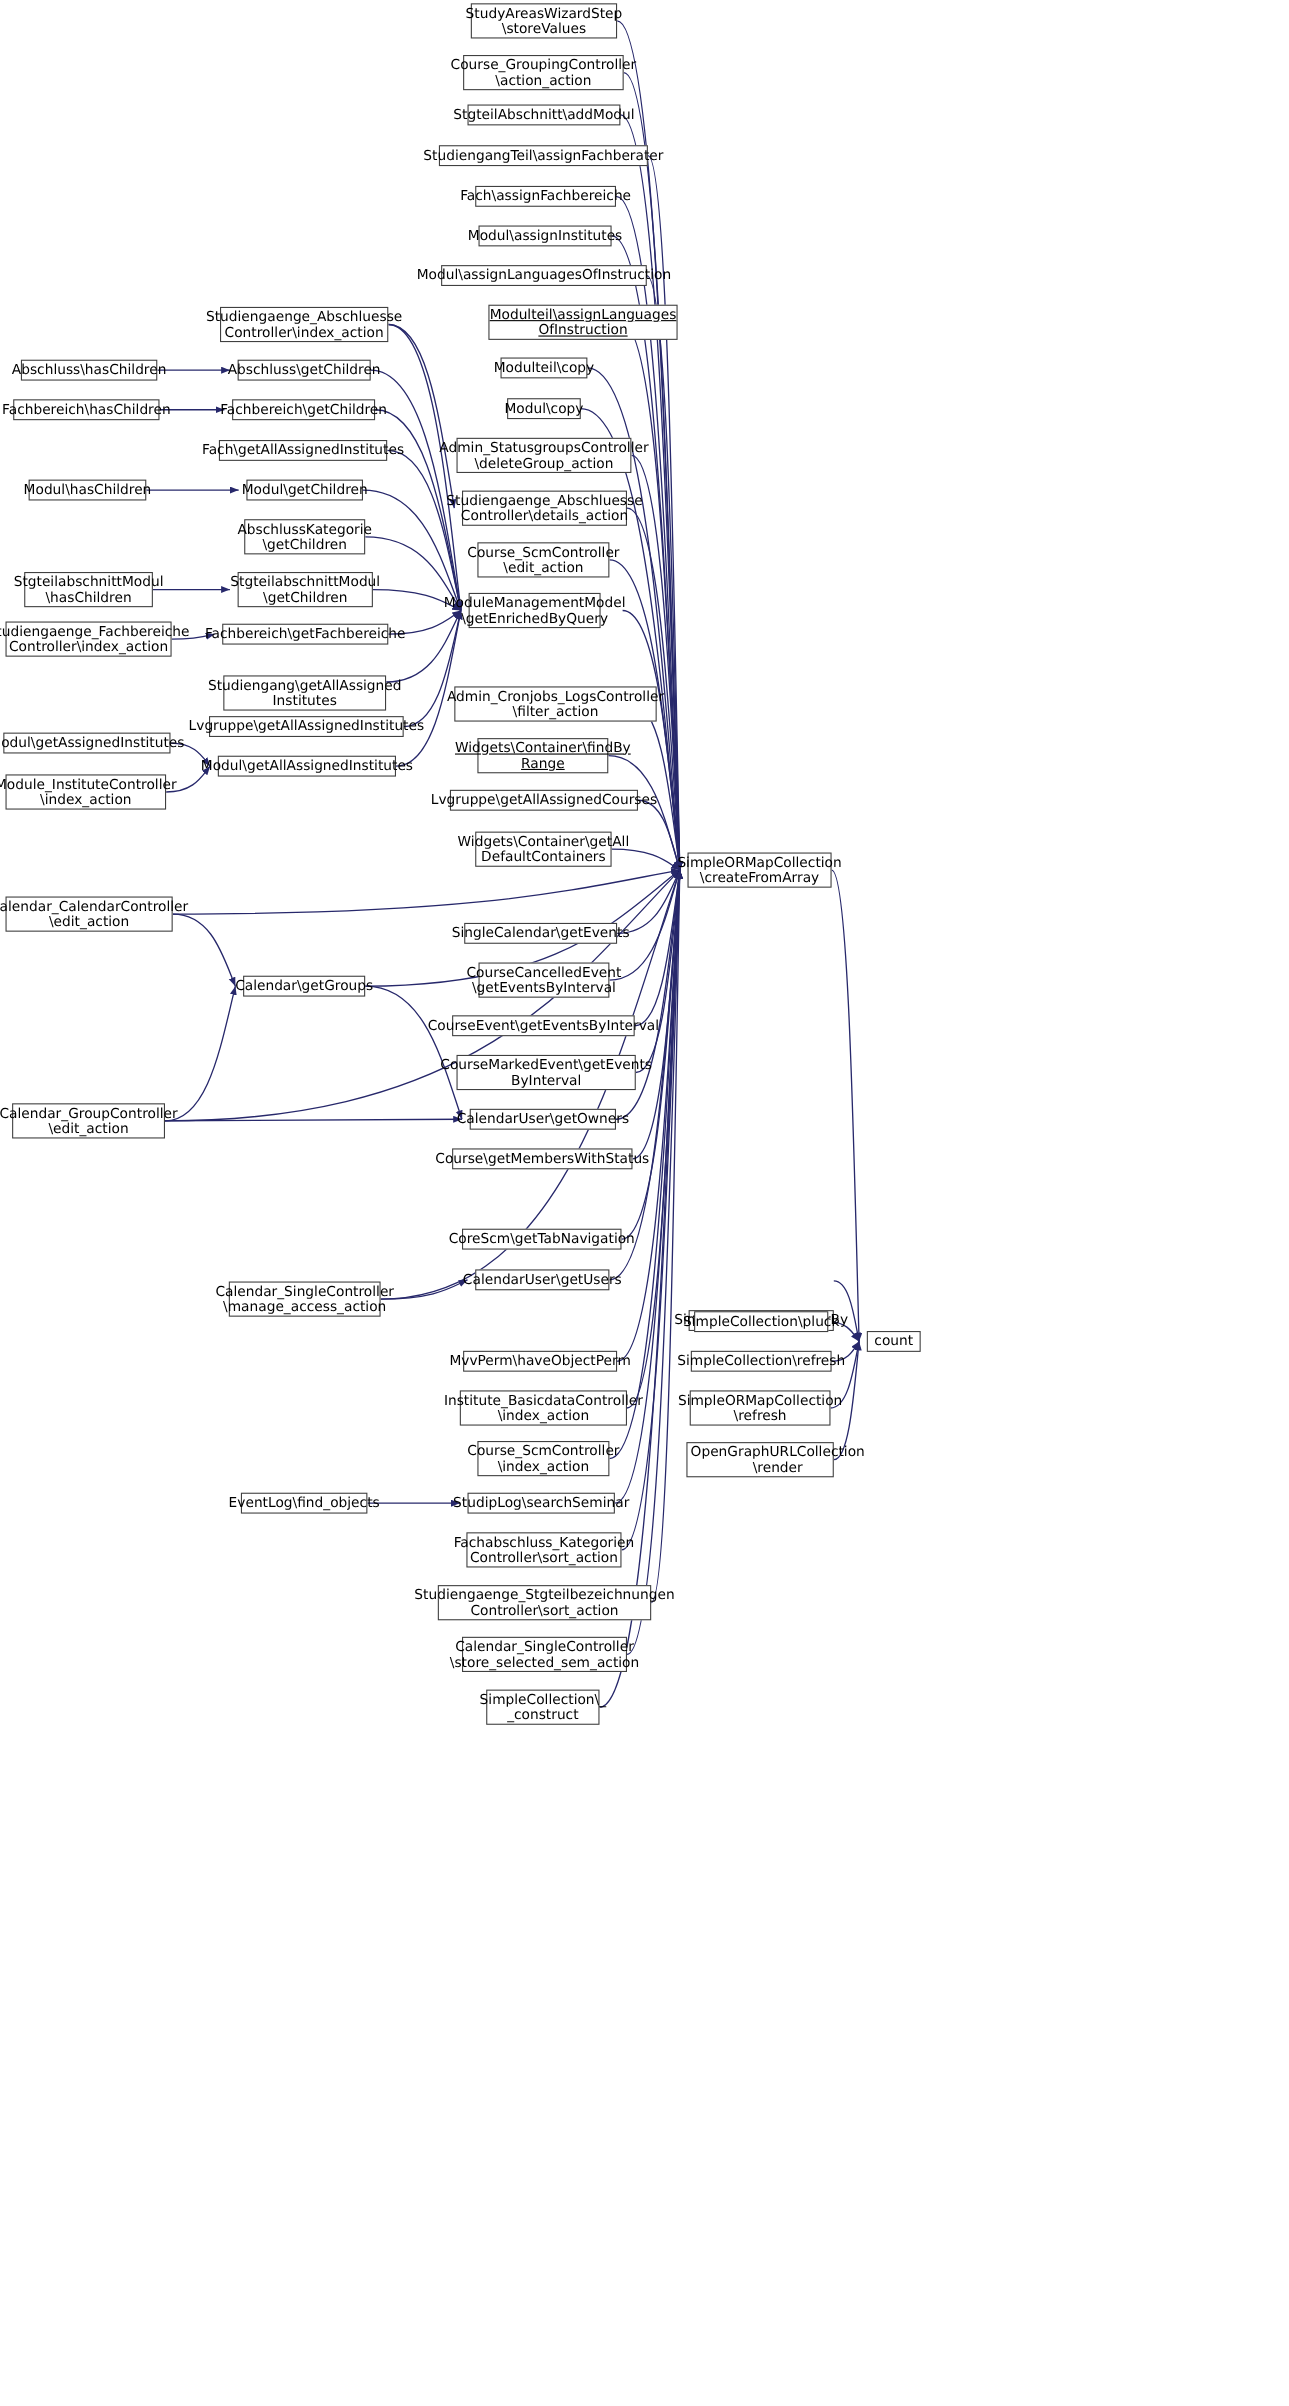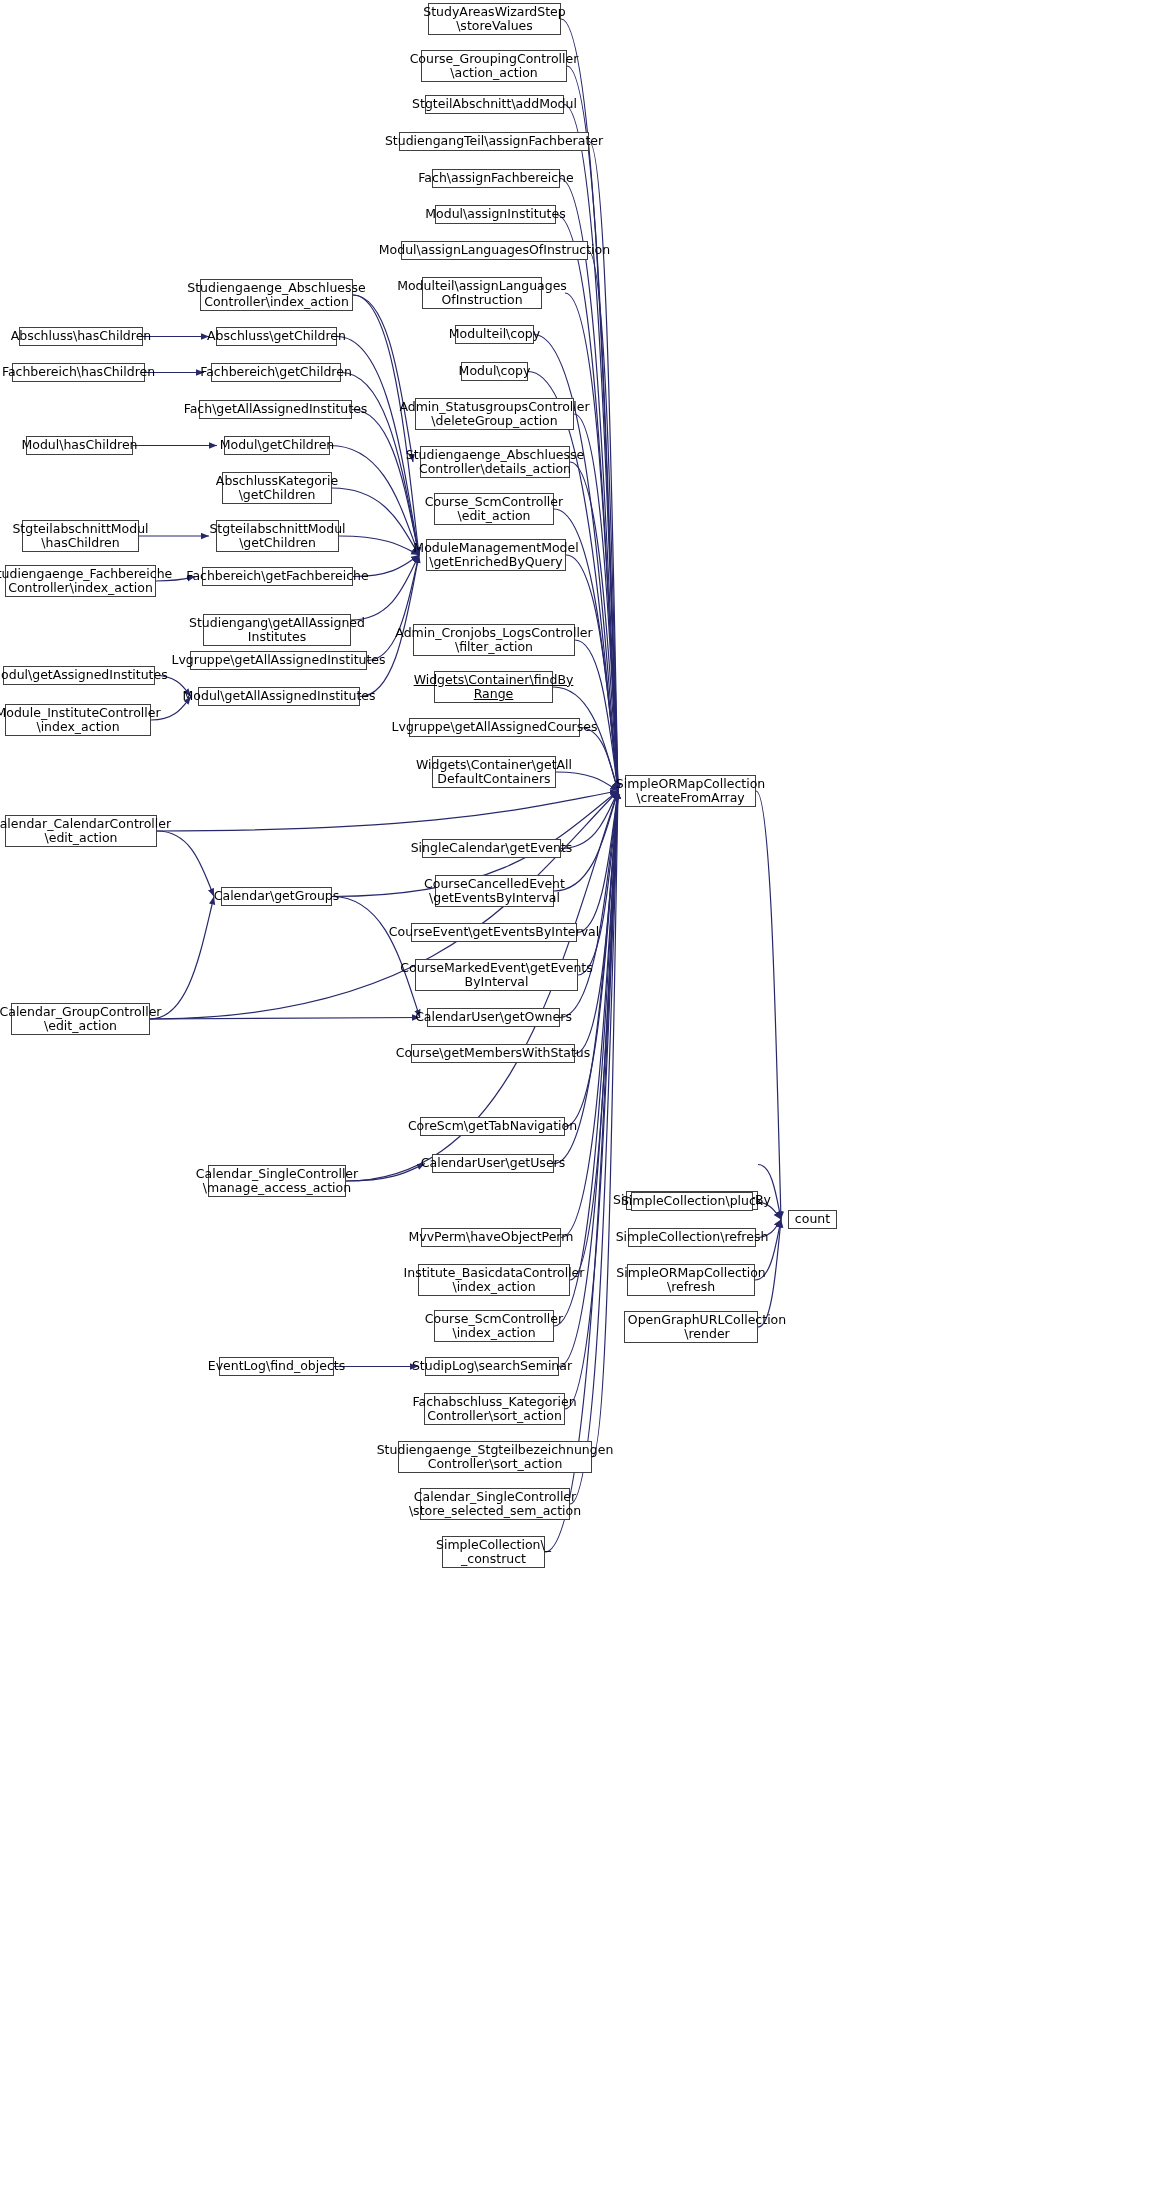--- a/index.html
+++ b/index.html
@@ -114,33 +114,33 @@
   <div id="node-layer">
       <div class="node" style="left: 428px; top: 3px; width: 133px; height: 32px; border-color: rgb(64, 64, 64); background: rgb(255, 255, 255);">StudyAreasWizardStep
 \storeValues</div>
       <div class="node" style="left: 421px; top: 50px; width: 146px; height: 32px; border-color: rgb(64, 64, 64); background: rgb(255, 255, 255);">Course_GroupingController
 \action_action</div>
       <div class="node" style="left: 425px; top: 95px; width: 139px; height: 19px; border-color: rgb(64, 64, 64); background: rgb(255, 255, 255);">StgteilAbschnitt\addModul</div>
       <div class="node" style="left: 399px; top: 132px; width: 190px; height: 19px; border-color: rgb(64, 64, 64); background: rgb(255, 255, 255);">StudiengangTeil\assignFachberater</div>
       <div class="node" style="left: 432px; top: 169px; width: 128px; height: 19px; border-color: rgb(64, 64, 64); background: rgb(255, 255, 255);">Fach\assignFachbereiche</div>
       <div class="node" style="left: 435px; top: 205px; width: 121px; height: 19px; border-color: rgb(64, 64, 64); background: rgb(255, 255, 255);">Modul\assignInstitutes</div>
       <div class="node" style="left: 401px; top: 241px; width: 187px; height: 19px; border-color: rgb(64, 64, 64); background: rgb(255, 255, 255);">Modul\assignLanguagesOfInstruction</div>
-      <div class="node" style="left: 422px; top: 277px; width: 120px; height: 32px; border-color: rgb(64, 64, 64); background: rgb(255, 255, 255);">Modulteil\assignLanguages
+      <div class="node" style="left: 444px; top: 277px; width: 172px; height: 32px; border-color: rgb(64, 64, 64); background: rgb(255, 255, 255); text-decoration: underline;">Modulteil\assignLanguages
 OfInstruction</div>
       <div class="node" style="left: 455px; top: 325px; width: 79px; height: 19px; border-color: rgb(64, 64, 64); background: rgb(255, 255, 255);">Modulteil\copy</div>
       <div class="node" style="left: 461px; top: 362px; width: 67px; height: 19px; border-color: rgb(64, 64, 64); background: rgb(255, 255, 255);">Modul\copy</div>
       <div class="node" style="left: 415px; top: 398px; width: 159px; height: 32px; border-color: rgb(64, 64, 64); background: rgb(255, 255, 255);">Admin_StatusgroupsController
 \deleteGroup_action</div>
       <div class="node" style="left: 420px; top: 446px; width: 150px; height: 32px; border-color: rgb(64, 64, 64); background: rgb(255, 255, 255);">Studiengaenge_Abschluesse
 Controller\details_action</div>
       <div class="node" style="left: 434px; top: 493px; width: 120px; height: 32px; border-color: rgb(64, 64, 64); background: rgb(255, 255, 255);">Course_ScmController
 \edit_action</div>
-      <div class="node" style="left: 426px; top: 539px; width: 140px; height: 32px; border-color: rgb(64, 64, 64); background: rgb(255, 255, 255);">ModuleManagementModel
+      <div class="node" style="left: 426px; top: 539px; width: 120px; height: 32px; border-color: rgb(64, 64, 64); background: rgb(255, 255, 255);">ModuleManagementModel
 \getEnrichedByQuery</div>
-      <div class="node" style="left: 413px; top: 624px; width: 162px; height: 32px; border-color: rgb(64, 64, 64); background: rgb(255, 255, 255);">Admin_Cronjobs_LogsController
+      <div class="node" style="left: 413px; top: 624px; width: 184px; height: 32px; border-color: rgb(64, 64, 64); background: rgb(255, 255, 255);">Admin_Cronjobs_LogsController
 \filter_action</div>
       <div class="node" style="left: 434px; top: 671px; width: 119px; height: 32px; border-color: rgb(64, 64, 64); background: rgb(255, 255, 255); text-decoration: underline;">Widgets\Container\findBy
 Range</div>
       <div class="node" style="left: 409px; top: 718px; width: 171px; height: 19px; border-color: rgb(64, 64, 64); background: rgb(255, 255, 255);">Lvgruppe\getAllAssignedCourses</div>
       <div class="node" style="left: 432px; top: 756px; width: 124px; height: 32px; border-color: rgb(64, 64, 64); background: rgb(255, 255, 255);">Widgets\Container\getAll
 DefaultContainers</div>
       <div class="node" style="left: 422px; top: 839px; width: 139px; height: 19px; border-color: rgb(64, 64, 64); background: rgb(255, 255, 255);">SingleCalendar\getEvents</div>
       <div class="node" style="left: 435px; top: 875px; width: 119px; height: 32px; border-color: rgb(64, 64, 64); background: rgb(255, 255, 255);">CourseCancelledEvent
 \getEventsByInterval</div>
       <div class="node" style="left: 411px; top: 923px; width: 166px; height: 19px; border-color: rgb(64, 64, 64); background: rgb(255, 255, 255);">CourseEvent\getEventsByInterval</div>

